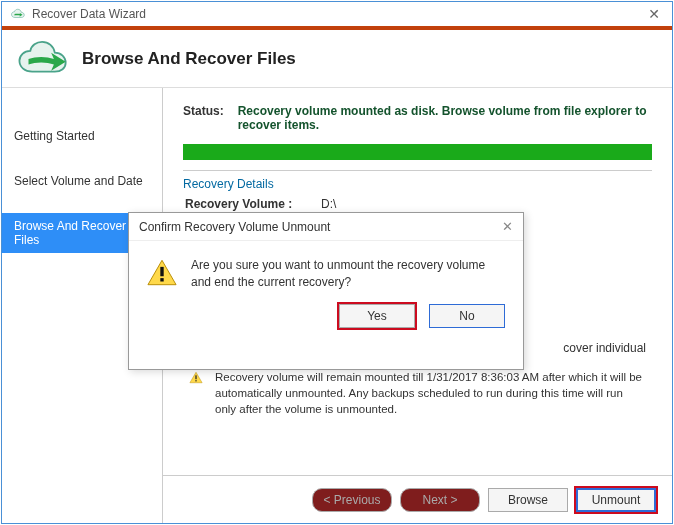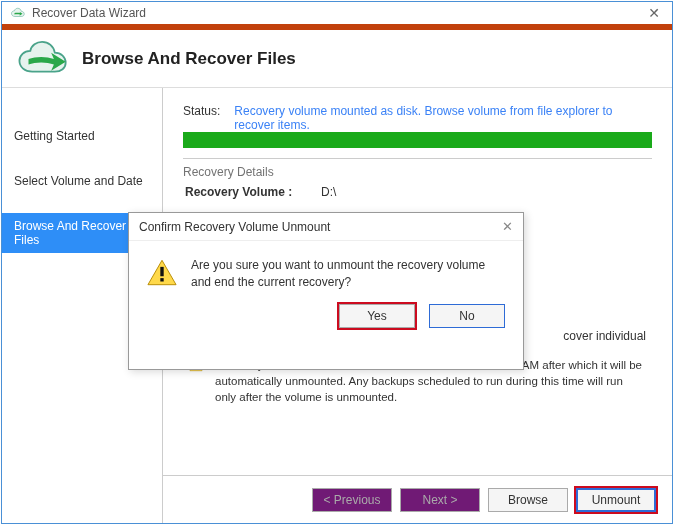--- a/index.html
+++ b/index.html
@@ -18,21 +18,21 @@
     height: 523px;
     margin: 1px;
     position: relative;
     background: #fff;
   }
   .titlebar {
     height: 28px;
     display: flex;
     align-items: center;
     padding: 0 8px;
-    border-bottom: 6px solid #c2410c;
+    border-bottom: 4px solid #c2410c;
   }
   .titlebar .cloud-small {
     width: 16px; height: 14px; margin-right: 6px;
   }
   .titlebar .ttl { font-size: 12px; color: #555; flex: 1; }
   .titlebar .close { color: #666; font-size: 14px; cursor: pointer; padding: 0 4px; }
   .header {
     display: flex; align-items: center; height: 58px; padding-left: 12px;
     border-bottom: 1px solid #ddd;
   }
@@ -43,28 +43,28 @@
     width: 160px; padding-top: 16px; font-size: 12px;
   }
   .sidebar-item {
     padding: 6px 12px; color: #333; cursor: pointer; margin-top: 19px;
   }
   .sidebar-item.active {
     background: #2e8ef7; color: #fff;
   }
   .vline { width: 1px; background: #ccc; }
   .content { flex: 1; padding: 16px 20px 0 20px; position: relative; }
-  .status-row { display: flex; gap: 14px; font-size: 12px; margin-bottom: 0; }
+  .status-row { display: flex; gap: 14px; font-size: 12px; margin-bottom: 12px; font-weight: bold; }
   .status-label { color: #333; }
-  .status-text { color: #3b82f6; }
+  .status-text { color: #14532d; }
   .progress-bar { height: 16px; background: #1aaa1a; width: 100%; margin-bottom: 10px; }
   .details-box {
     border-top: 1px solid #ccc; padding-top: 6px; font-size: 12px;
   }
-  .details-title { color: #737373; margin-bottom: 6px; font-size: 12px;}
+  .details-title { color: #0369a1; margin-bottom: 6px; font-size: 12px;}
   .details-row { display: flex; gap: 6px; padding-left: 2px; }
   .details-key { font-weight: 600; min-width: 130px; }
   .details-val { font-weight: 400; }
   .trailing-text { margin-top: 130px; font-size: 12px; color: #333; text-align: right; padding-right: 6px;}
   .warn-row {
     display: flex; gap: 12px; font-size: 11.5px; color: #333;
     margin-top: 10px; padding: 4px 10px 10px 6px; line-height: 1.4;
   }
   .warn-icon {
     width: 14px; height: 13px; flex-shrink: 0; margin-top: 2px;
@@ -73,21 +73,21 @@
     position: absolute; bottom: 0; left: 0; right: 0;
     border-top: 1px solid #ccc; height: 48px;
     display: flex; align-items: center; justify-content: flex-end;
     gap: 8px; padding-right: 16px; background: #fff;
   }
   .btn {
     min-width: 80px; height: 24px; font-size: 12px;
     border: 1px solid #aaa; background: #f5f5f5; color: #333;
     cursor: pointer;
   }
-  .btn:disabled { color: #aaa; cursor: default; background: #701a75;}
+  .btn:disabled { color: #aaa; cursor: default; background: #7f1d1d; border-radius: 10px;}
   .btn.outlined-red { outline: 2px solid #cc0b1f; outline-offset: 0; }
   .btn.outlined-blue { border: 2px solid #2e6bd6; }
 
   
   .modal {
     position: absolute;
     left: 126px; top: 210px;
     width: 396px; height: 158px;
     background: #fff;
     border: 1px solid #999;

